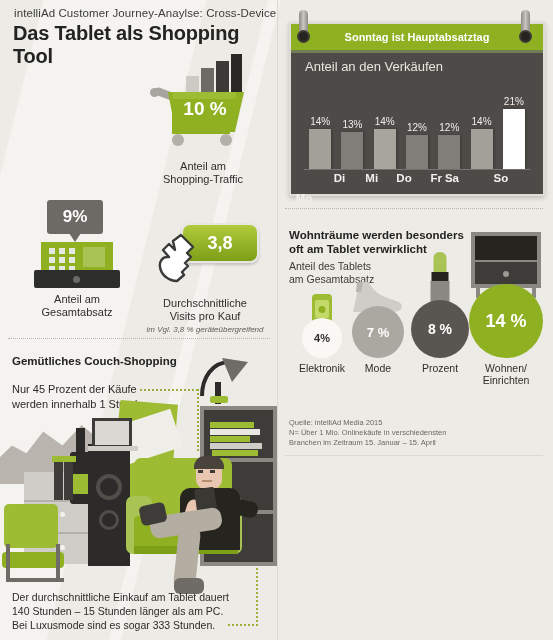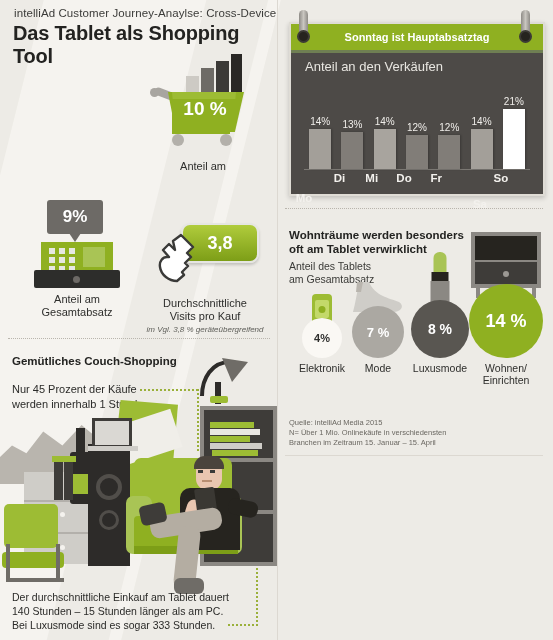--- a/index.html
+++ b/index.html
@@ -149,20 +149,21 @@
         <div class="cart-handle"></div>
         <div class="cart-body"></div>
         <div class="cart-hsh"></div>
         <div class="cart-stem"></div>
         <div class="cart-leg"></div>
         <div class="wheel" style="left:24px;"></div>
         <div class="wheel" style="left:72px;"></div>
         <div class="cart-val">10 %</div>
       </div>
       <div class="lbl" style="width:110px;margin-top:6px;">Anteil am</div>
+      <div class="lbl" style="width:110px;">Shopping-Traffic</div>
     </div>
 
     <div class="kpi" style="left:29px;top:200px;">
       <div class="regwrap">
         <div class="reg-disp">
           <div class="reg-disp-val">9%</div>
         </div>
         <div class="reg-disp-tip"></div>
         <div class="reg-top"></div>
         <div class="reg-screen"></div>
@@ -329,21 +330,21 @@
           <div class="bargrp" style="left: 198.857px;">
             <div class="barval" style="bottom: 62px;">21%</div>
             <div class="bar" style="height: 60px; background: rgb(255, 255, 255);"></div>
           </div>
         </div>
     <div class="barlbl" style="left: 0; margin-top: 20px;">Mo</div>
         <div class="barlbl" style="left: 35.4286px;">Di</div>
         <div class="barlbl" style="left: 67.7143px;">Mi</div>
         <div class="barlbl" style="left: 100px;">Do</div>
         <div class="barlbl" style="left: 132.286px;">Fr</div>
-        <div class="barlbl" style="left: 176px; margin-top: 26px;">Sa</div>
+        <div class="barlbl" style="left: 148px;">Sa</div>
         <div class="barlbl" style="left: 196.857px;">So</div>
       </div>
     <div class="pin" style="left:20px;top:10px;">
       <div class="pin-rod"></div>
       <div class="pin-hole"></div>
     </div>
     <div class="pin" style="left:242px;top:10px;">
       <div class="pin-rod"></div>
       <div class="pin-hole"></div>
     </div>
@@ -388,21 +389,21 @@
           <div style="position: absolute; left: 50%; bottom: 48px; width: 0px; height: 0px;">
             <div style="position:absolute;left:50%;top:-58px;transform:translateX(-50%);width:13px;height:22px;background:#a9c455;border-radius:6px 6px 2px 2px;"></div>
       <div style="position:absolute;left:50%;top:-38px;transform:translateX(-50%);width:17px;height:10px;background:#26241f;"></div>
       <div style="position:absolute;left:50%;top:-29px;transform:translateX(-50%);width:19px;height:28px;background:#8b8883;"></div>
       <div style="position:absolute;left:50%;top:-3px;transform:translateX(-50%);width:21px;height:5px;background:#9dbc34;"></div>
           </div>
           <div class="bubble" style="left: 2px; bottom: 0px; width: 58px; height: 58px; background: rgb(89, 86, 81);">
             <div class="bubble-val" style="color: rgb(255, 255, 255); font-size: 14px;">8 %</div>
           </div>
         </div>
-        <div class="catlbl" style="left: 124px; top: 78px; width: 62px;">Luxusmode</div>
+        <div class="catlbl" style="left: 124px; top: 78px; width: 62px;">Prozent</div>
         <div class="cat" style="left: 190px; width: 62px;">
           <div style="position: absolute; left: 50%; bottom: 64px; width: 0px; height: 0px;">
             <div style="position:absolute;left:50%;top:-62px;transform:translateX(-50%);width:70px;height:56px;background:#8b8883;"></div>
       <div style="position:absolute;left:50%;top:-58px;transform:translateX(-50%);width:62px;height:24px;background:#26241f;"></div>
       <div style="position:absolute;left:50%;top:-32px;transform:translateX(-50%);width:62px;height:22px;background:#3e3c39;"></div>
       <div style="position:absolute;left:50%;top:-23px;transform:translateX(-50%);width:6px;height:6px;border-radius:50%;background:#9b9893;"></div>
       <div style="position:absolute;left:calc(50% - 30px);top:-8px;width:4px;height:12px;background:#8b8883;"></div>
       <div style="position:absolute;left:calc(50% + 26px);top:-8px;width:4px;height:12px;background:#8b8883;"></div>
           </div>
           <div class="bubble" style="left: -6px; bottom: 0px; width: 74px; height: 74px; background: rgb(143, 176, 33);">

